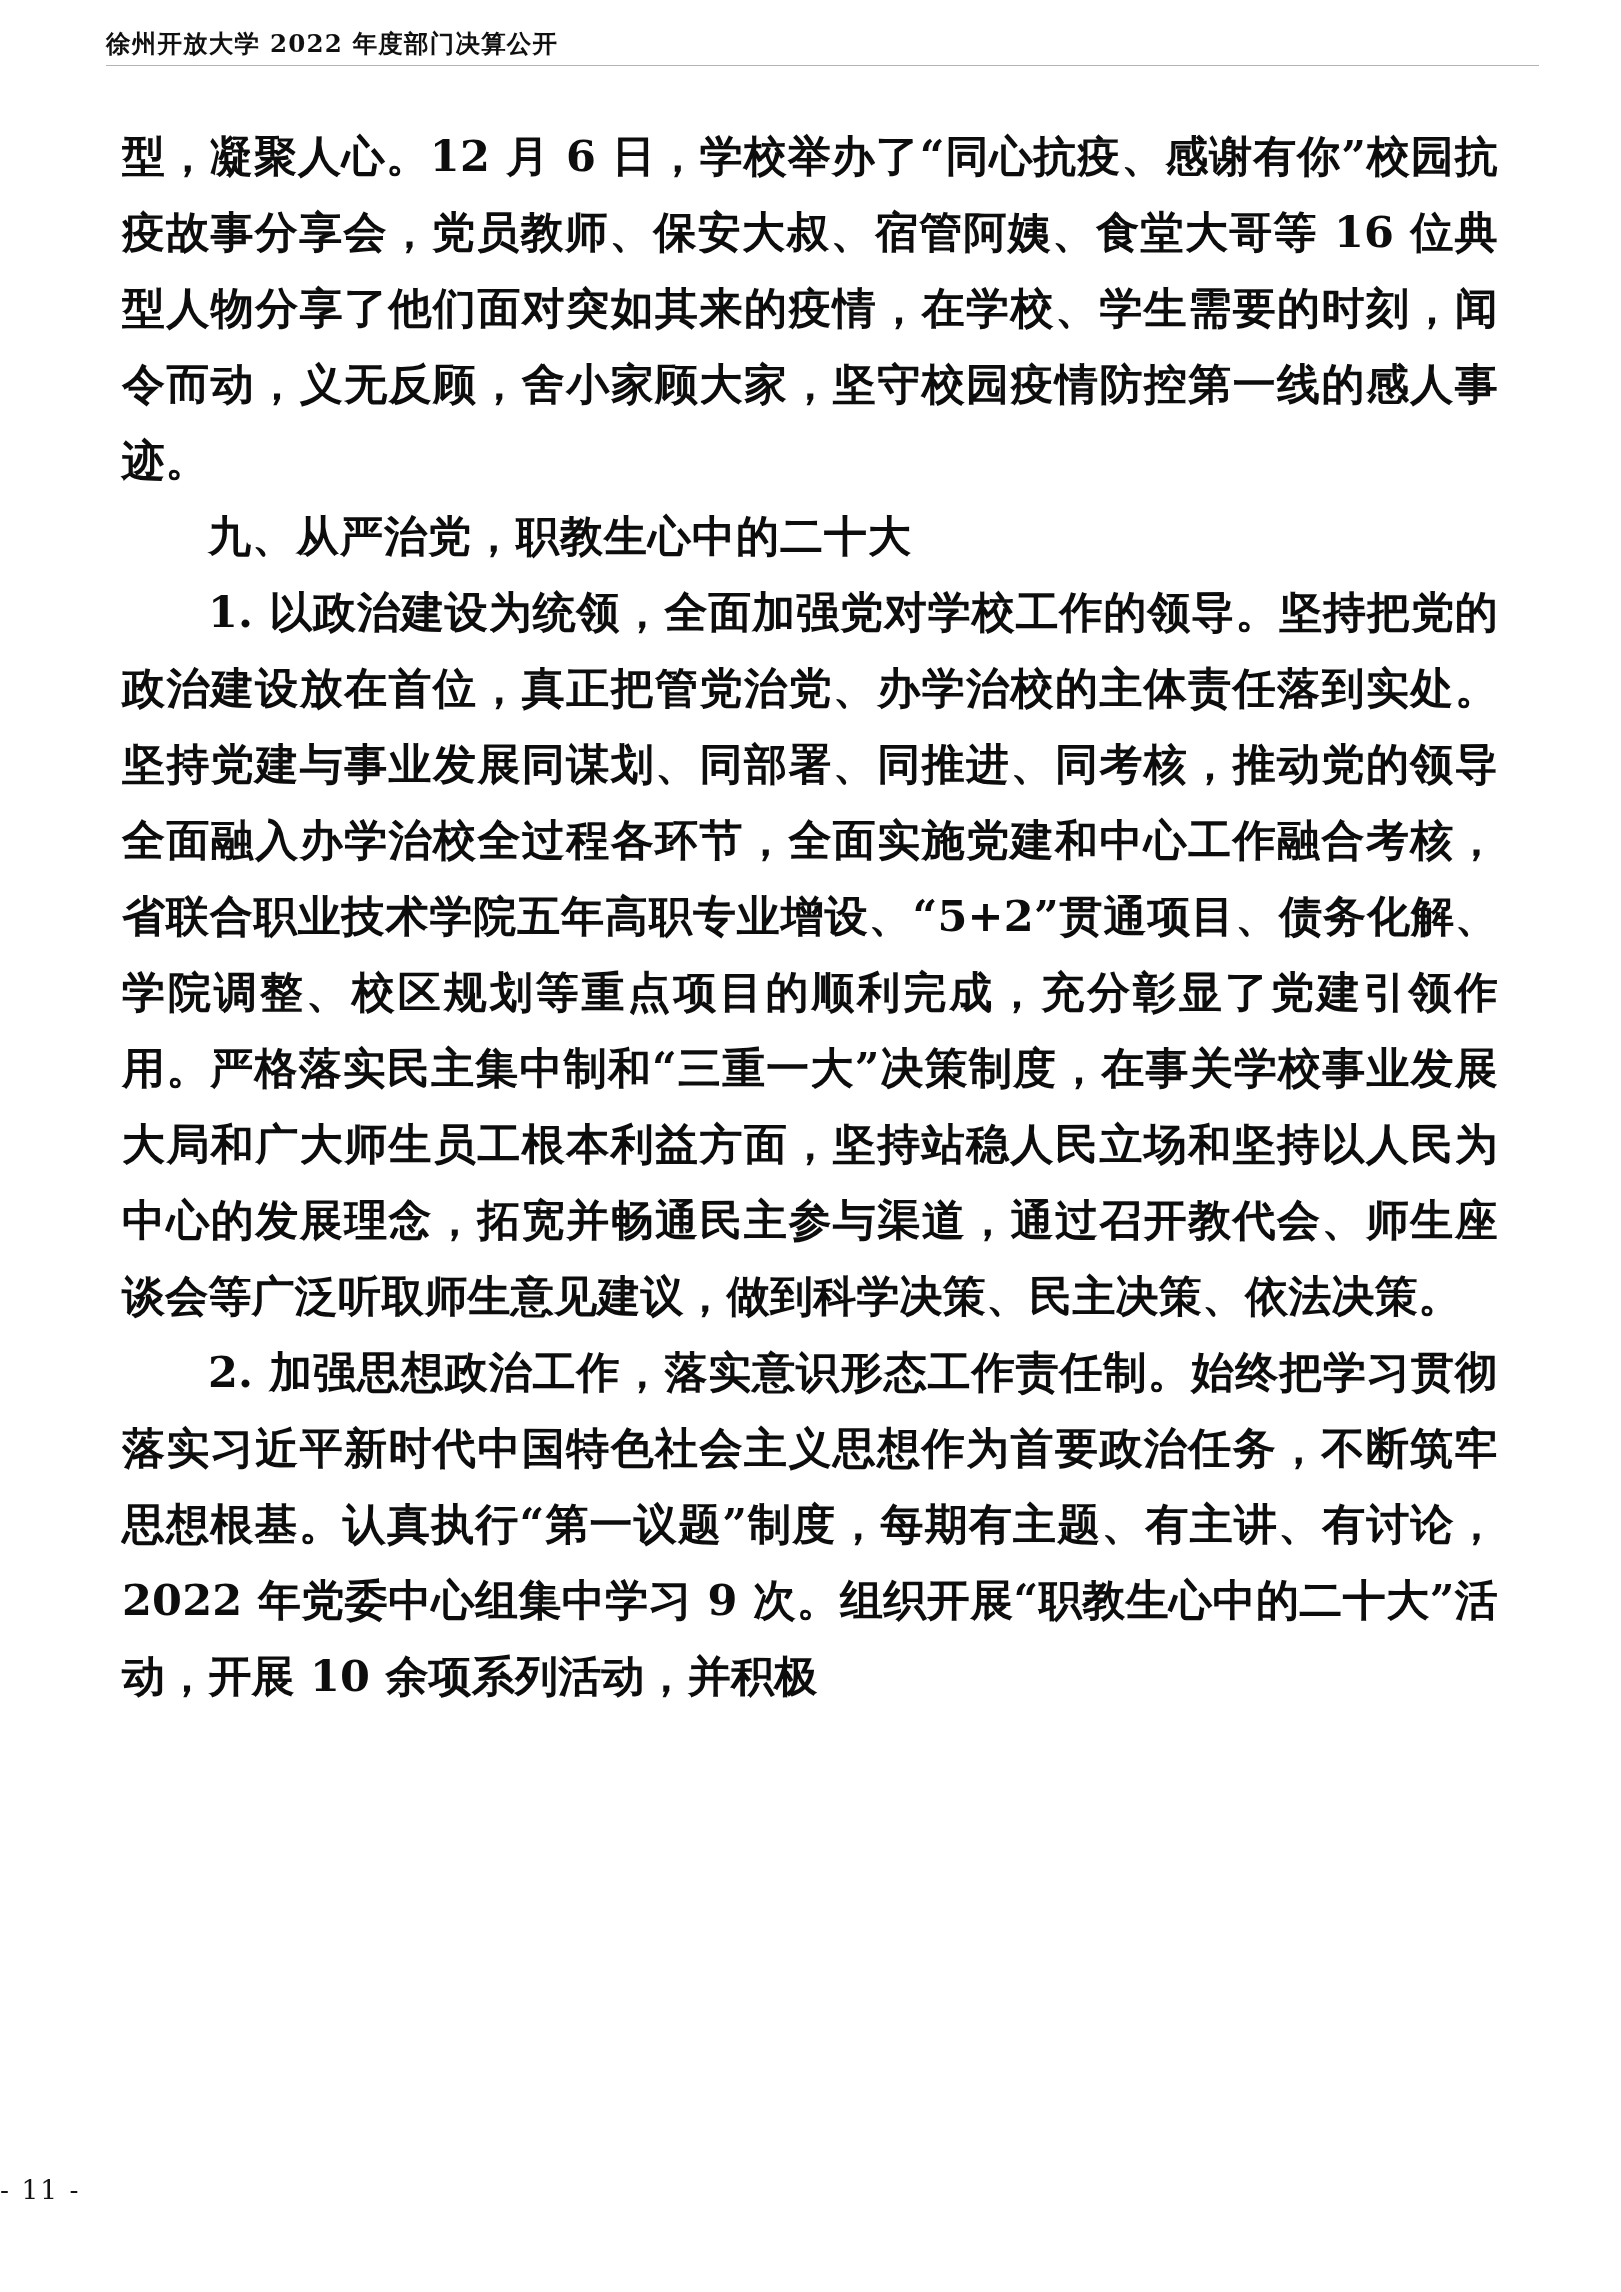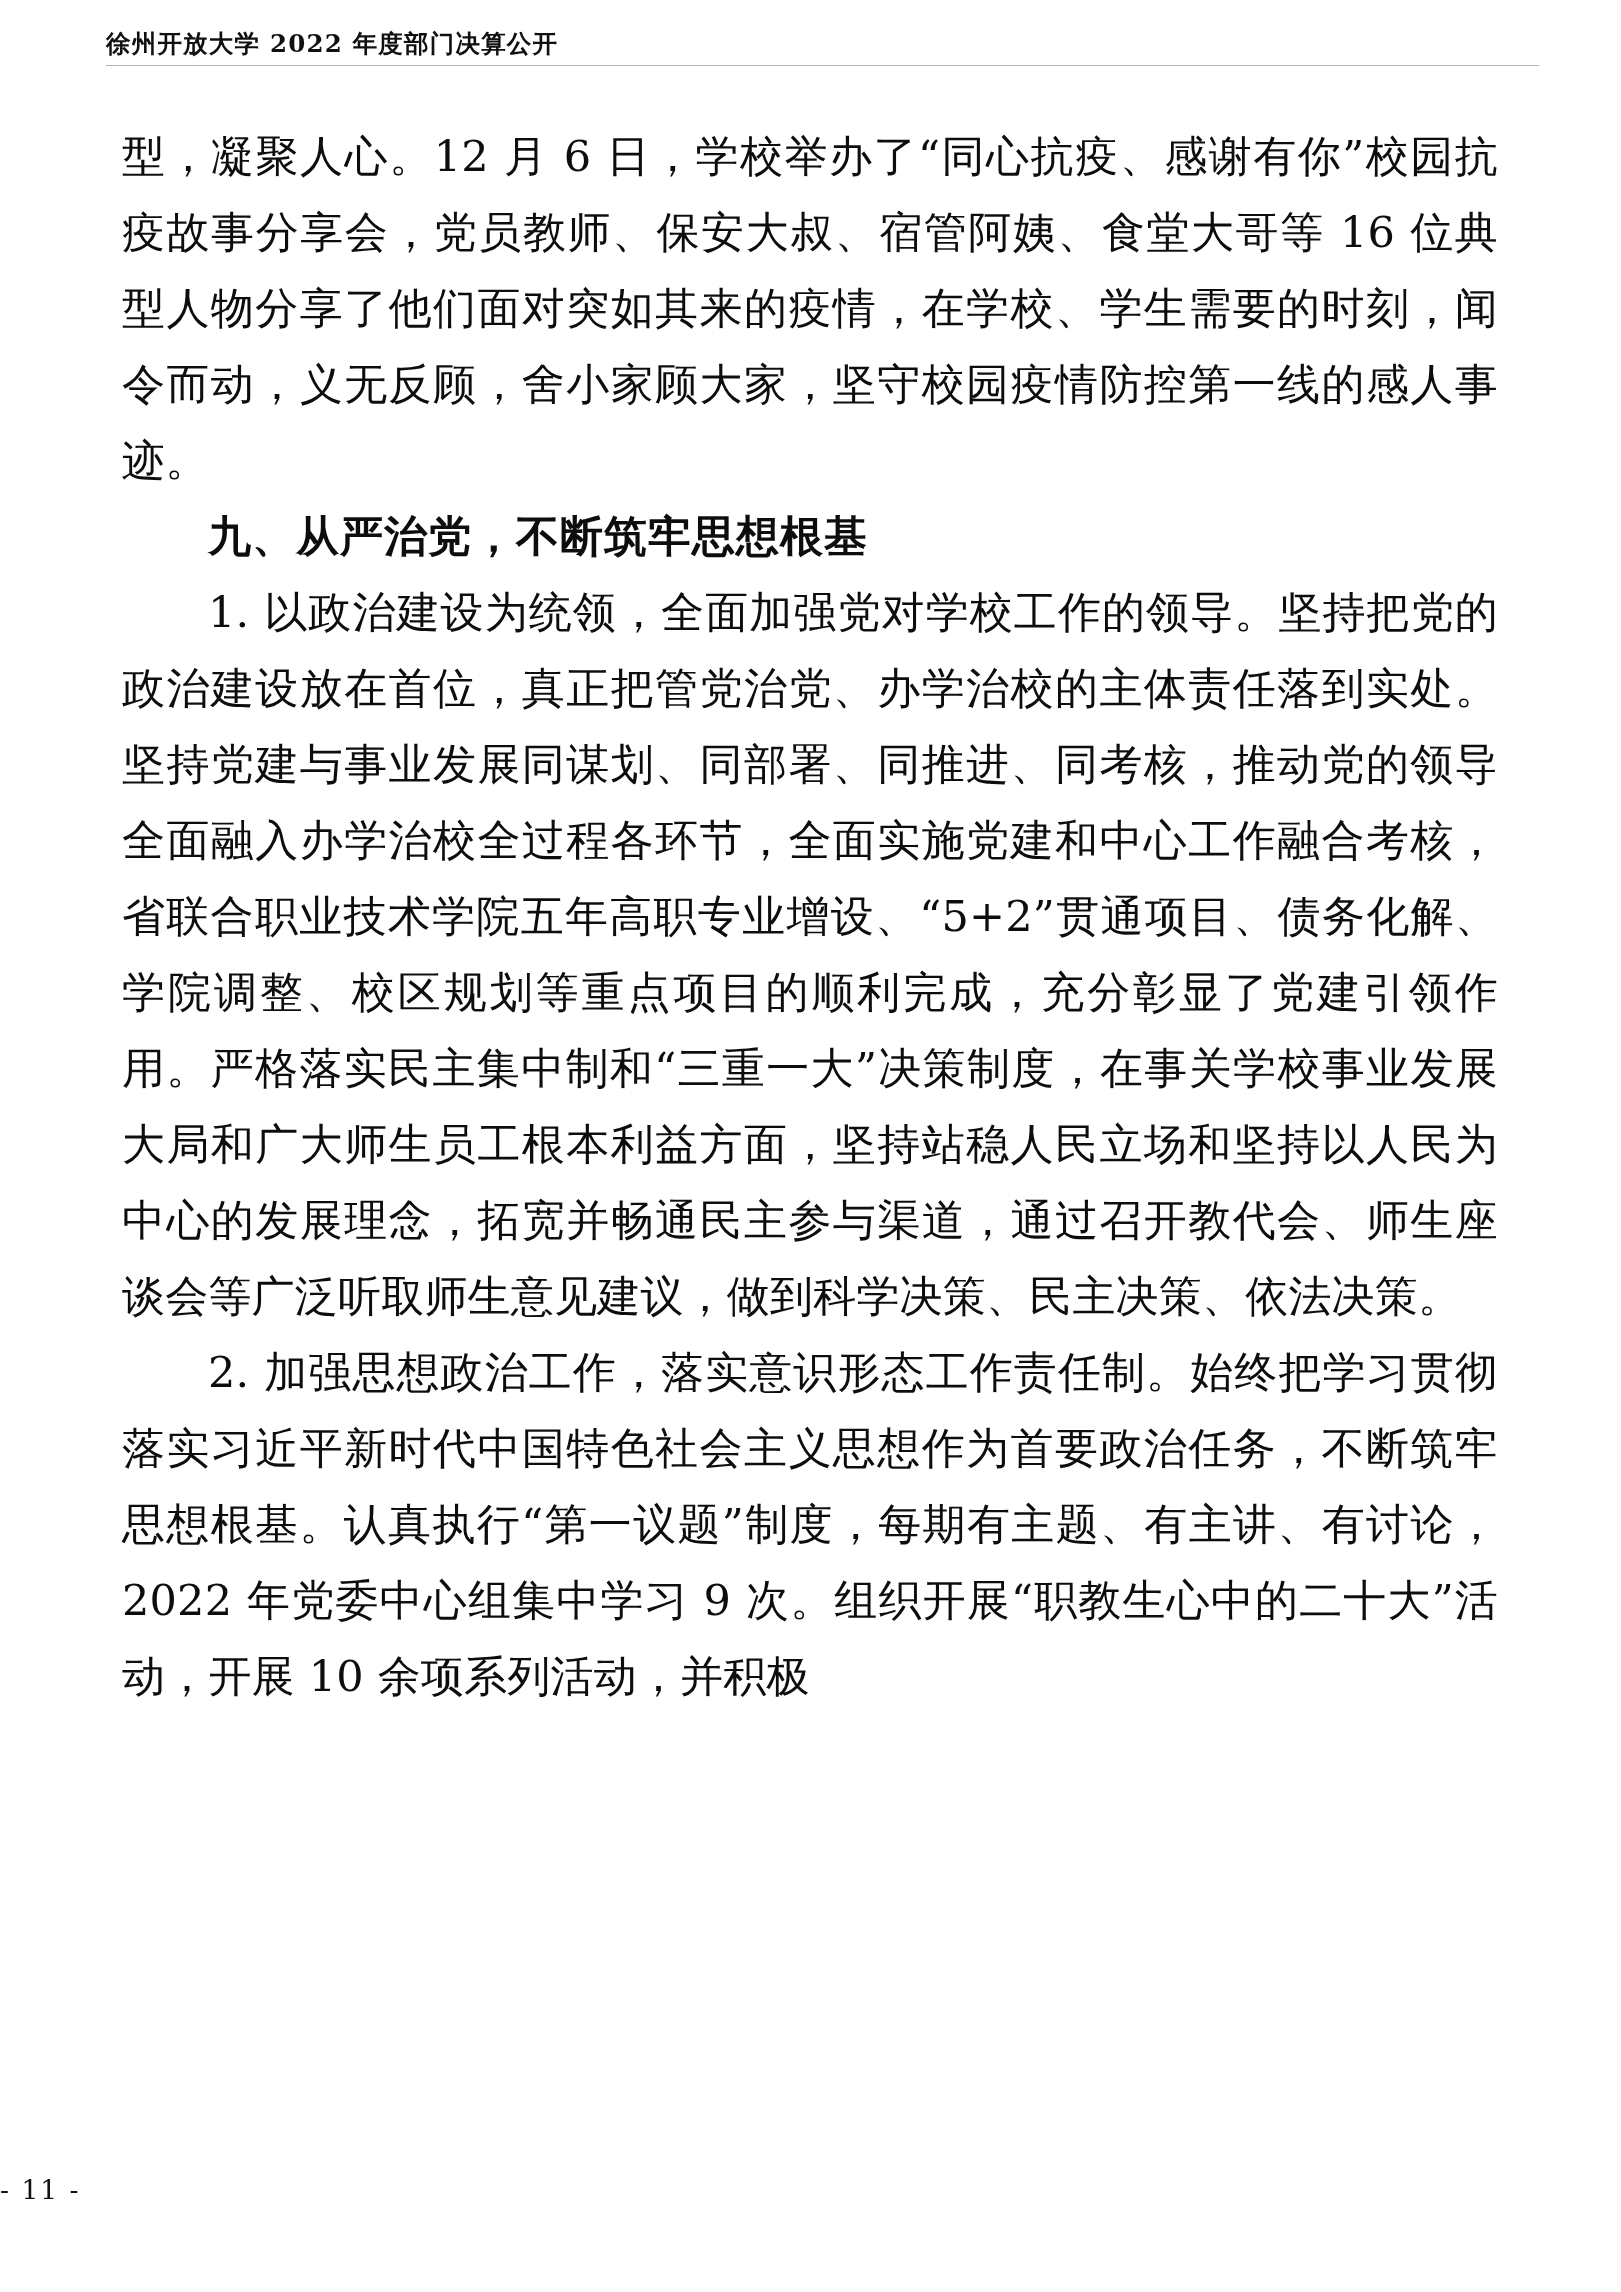--- a/index.html
+++ b/index.html
@@ -55,21 +55,21 @@
   .para {
     font-size: 43px;
     line-height: 76px;
     text-align: justify;
     text-align-last: left;
     text-justify: inter-ideograph;
     margin: 0 0 0 0;
     letter-spacing: 0.2px;
     color: #0d0d0d;
     font-family: "DejaVu Serif", "Liberation Serif", serif;
-    font-weight: 400;
+    font-weight: 700;
     text-indent: 0;
   }
   .para.indent {
     text-indent: 86px;
   }
   .para.heading {
     text-indent: 86px;
     font-weight: 700;
     letter-spacing: 1px;
   }
@@ -96,21 +96,21 @@
 
   <div class="header">
     <div class="header-text">徐州开放大学 2022 年度部门决算公开</div>
     <div class="header-rule"></div>
   </div>
 
   <div class="body-block">
 
     <p class="para">型，凝聚人心。12 月 6 日，学校举办了“同心抗疫、感谢有你”校园抗疫故事分享会，党员教师、保安大叔、宿管阿姨、食堂大哥等 16 位典型人物分享了他们面对突如其来的疫情，在学校、学生需要的时刻，闻令而动，义无反顾，舍小家顾大家，坚守校园疫情防控第一线的感人事迹。</p>
 
-    <p class="para heading">九、从严治党，不断筑牢思想根基</p>
+    <p class="para heading">九、从严治党，职教生心中的二十大</p>
 
     <p class="para indent">1. 以政治建设为统领，全面加强党对学校工作的领导。坚持把党的政治建设放在首位，真正把管党治党、办学治校的主体责任落到实处。坚持党建与事业发展同谋划、同部署、同推进、同考核，推动党的领导全面融入办学治校全过程各环节，全面实施党建和中心工作融合考核，省联合职业技术学院五年高职专业增设、“5+2”贯通项目、债务化解、学院调整、校区规划等重点项目的顺利完成，充分彰显了党建引领作用。严格落实民主集中制和“三重一大”决策制度，在事关学校事业发展大局和广大师生员工根本利益方面，坚持站稳人民立场和坚持以人民为中心的发展理念，拓宽并畅通民主参与渠道，通过召开教代会、师生座谈会等广泛听取师生意见建议，做到科学决策、民主决策、依法决策。</p>
 
     <p class="para indent">2. 加强思想政治工作，落实意识形态工作责任制。始终把学习贯彻落实习近平新时代中国特色社会主义思想作为首要政治任务，不断筑牢思想根基。认真执行“第一议题”制度，每期有主题、有主讲、有讨论，2022 年党委中心组集中学习 9 次。组织开展“职教生心中的二十大”活动，开展 10 余项系列活动，并积极</p>
 
   </div>
 
   <div class="footer">
     <span class="footer-num">- 11 -</span>
   </div>

